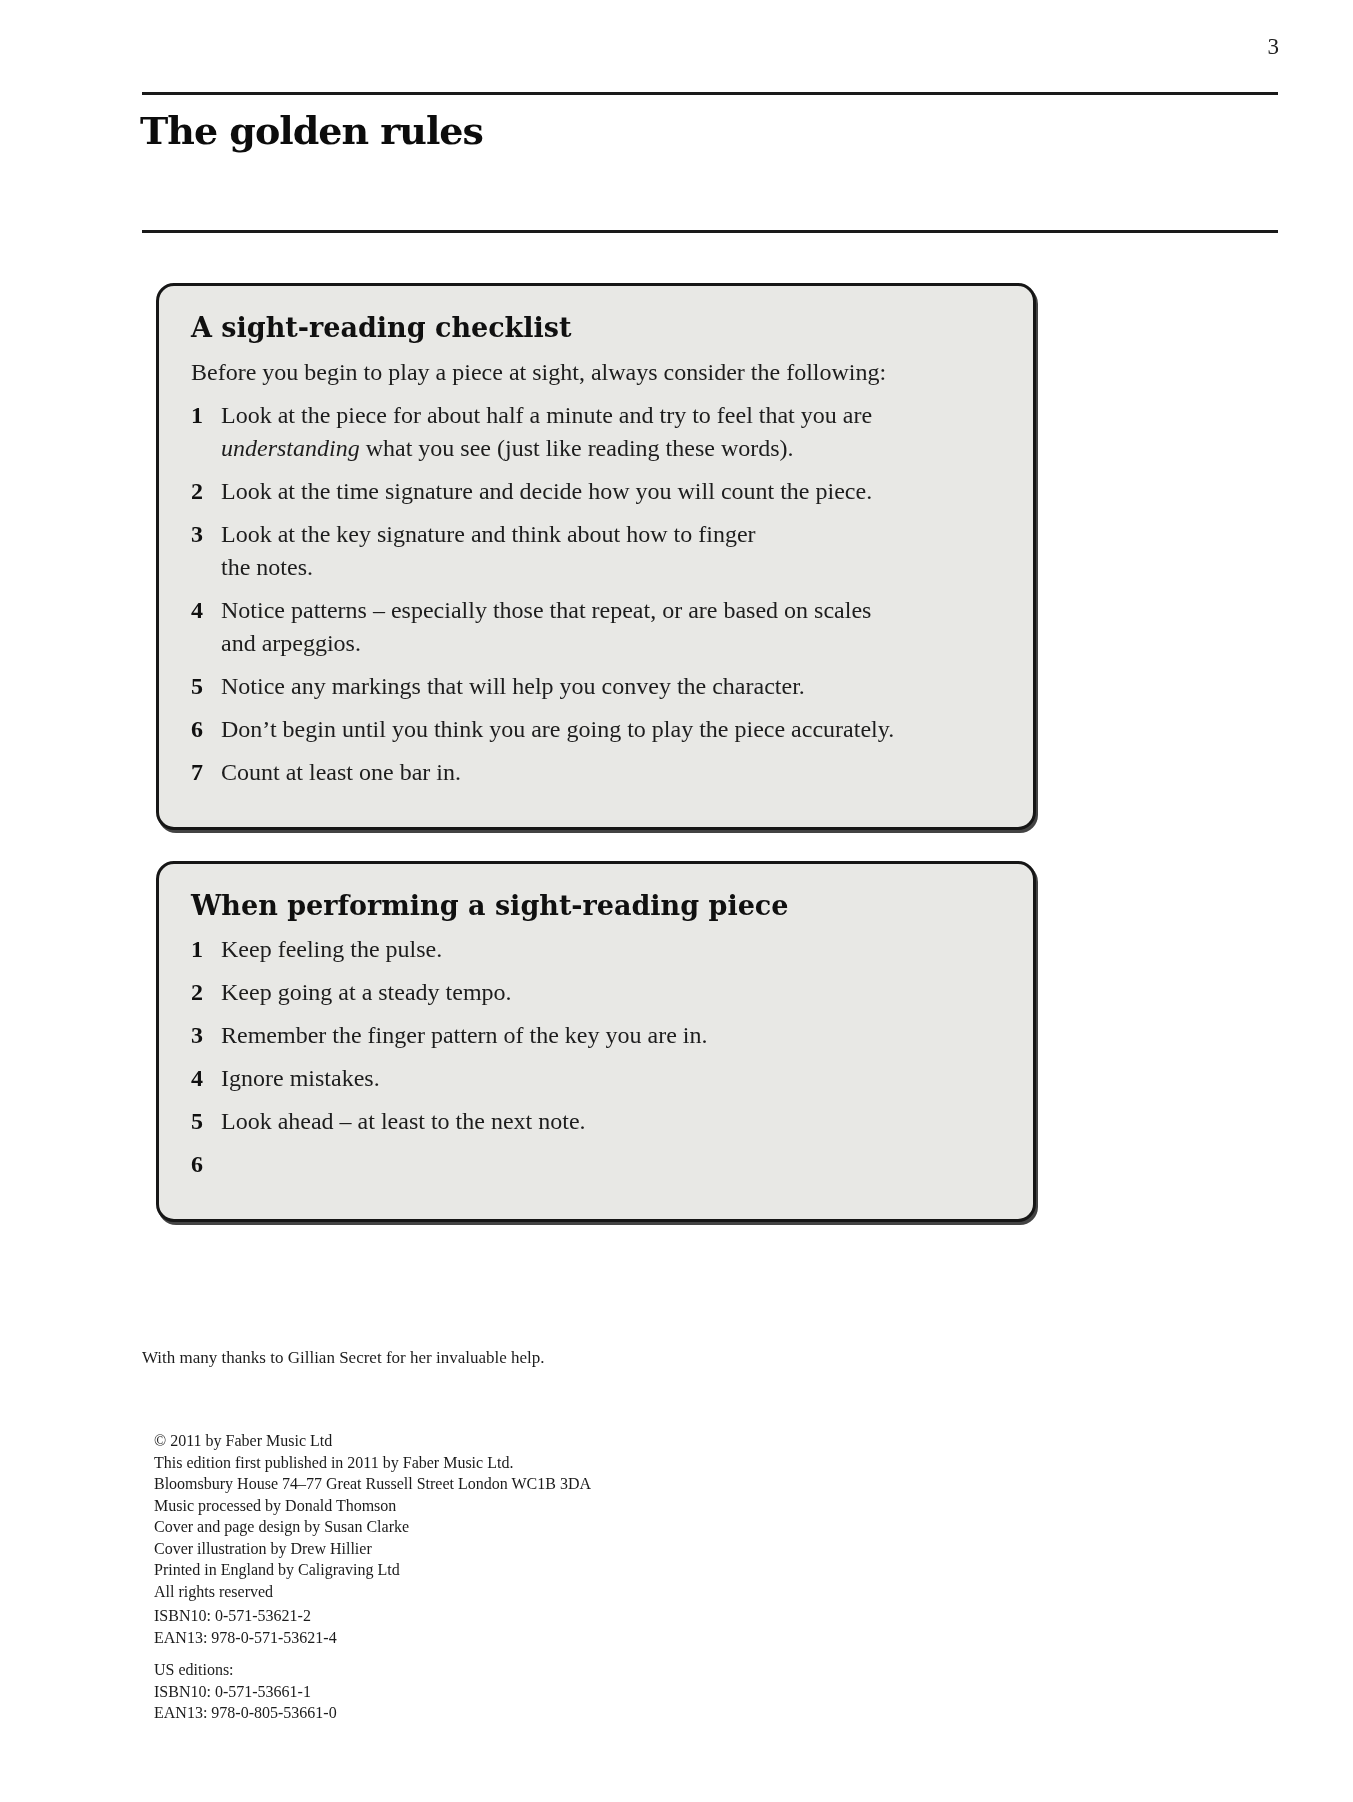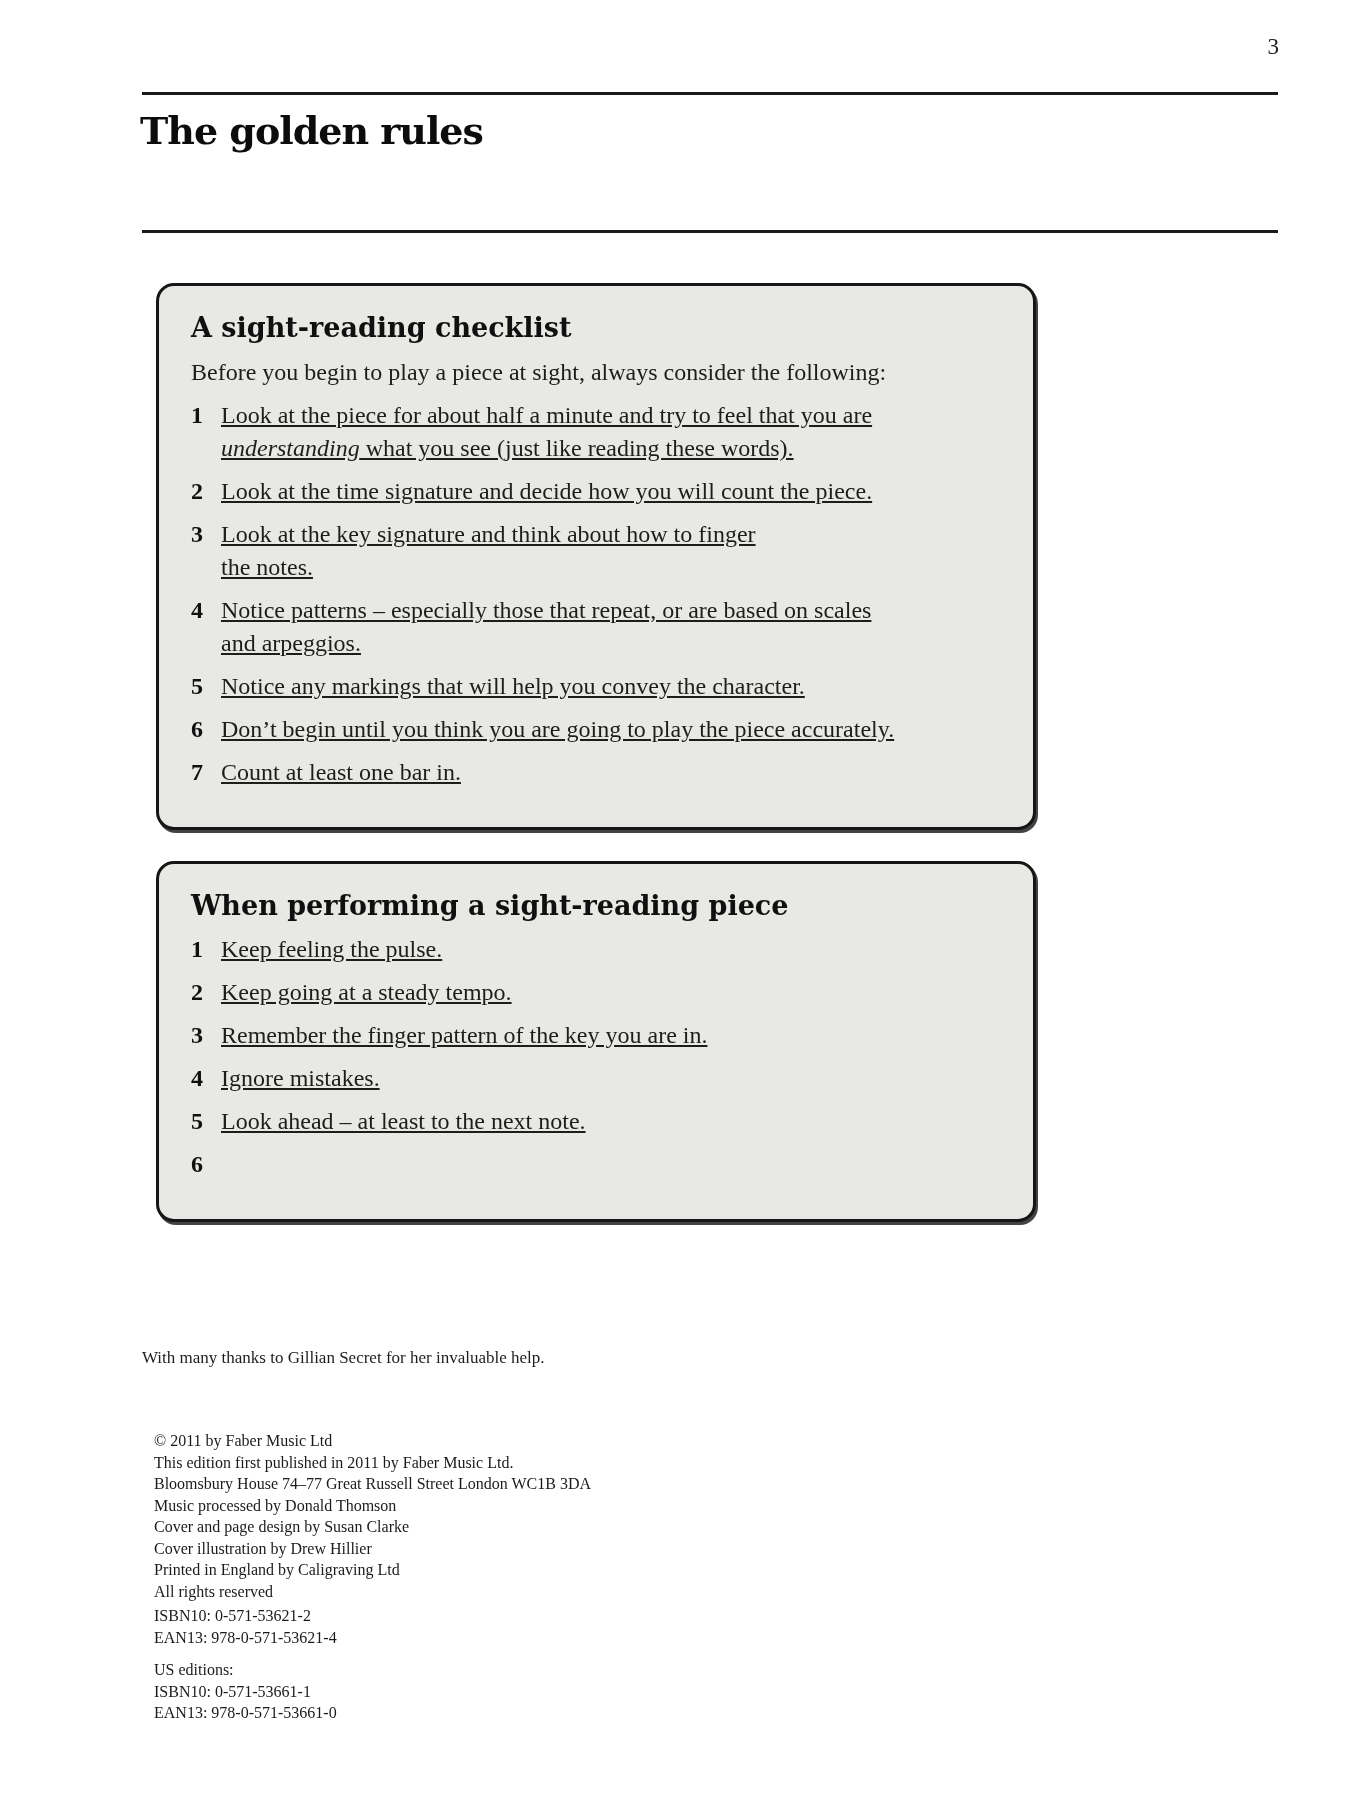--- a/index.html
+++ b/index.html
@@ -76,21 +76,21 @@
     font-size: 24px;
     line-height: 33px;
   }
   .item:last-child { margin-bottom: 0; }
   .item .num {
     flex: none;
     width: 30px;
     font-weight: bold;
     color: #101010;
   }
-  .item .txt { white-space: nowrap; text-decoration: underline; }
+  .item .txt { white-space: nowrap; }
   .item .txt em { font-style: italic; }
   .thanks {
     position: absolute;
     top: 1348px;
     left: 142px;
     margin: 0;
     font-size: 17px;
   }
   .credits-block {
     position: absolute;
@@ -200,16 +200,16 @@
   </div>
 
   <div class="credits-block isbn">
     <div>ISBN10: 0-571-53621-2</div>
     <div>EAN13: 978-0-571-53621-4</div>
   </div>
 
   <div class="credits-block us">
     <div>US editions:</div>
     <div>ISBN10: 0-571-53661-1</div>
-    <div>EAN13: 978-0-571-53661-0</div>
+    <div>EAN13: 978-0-805-53661-0</div>
   </div>
 
 </div>
 
 </body></html>

